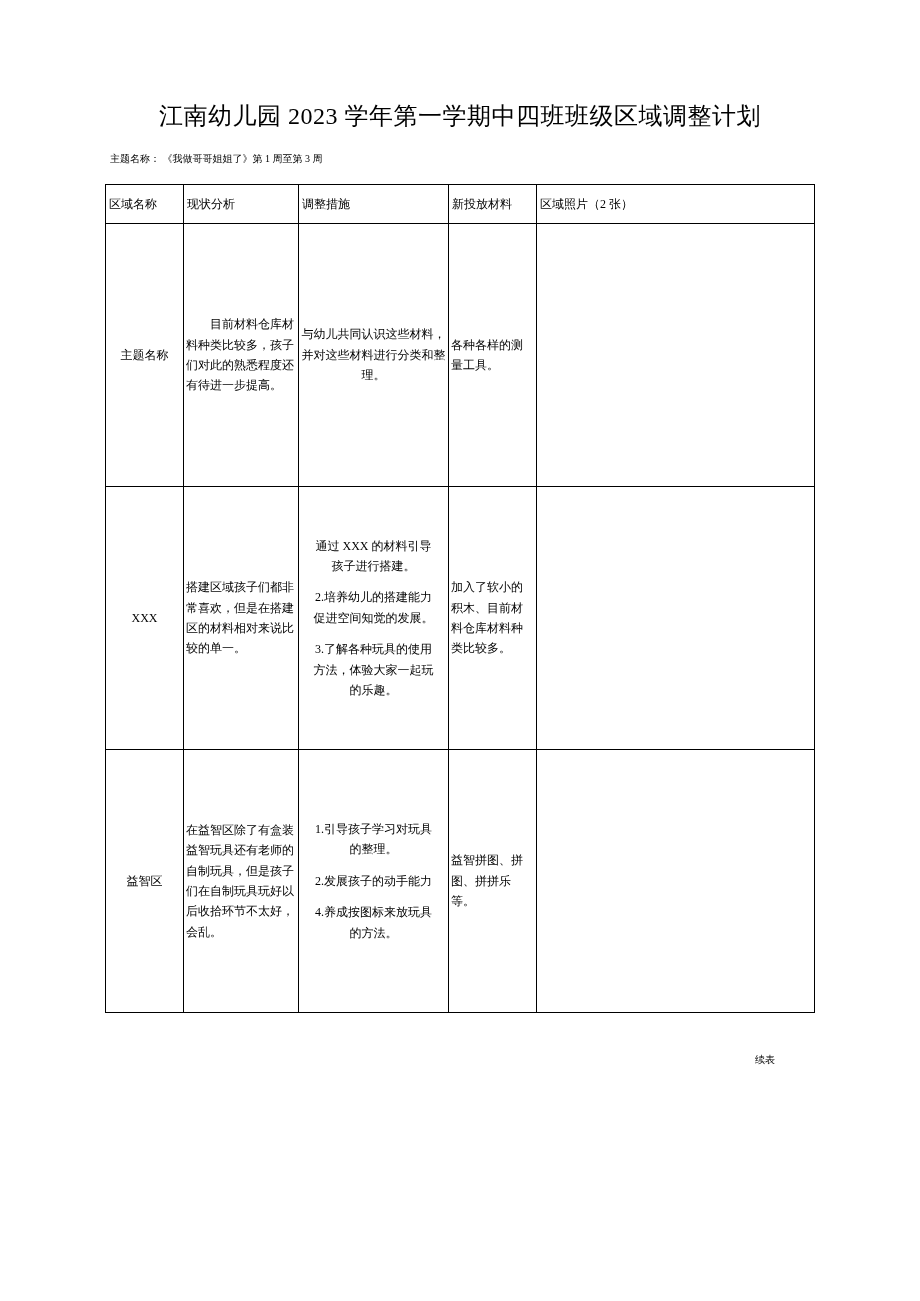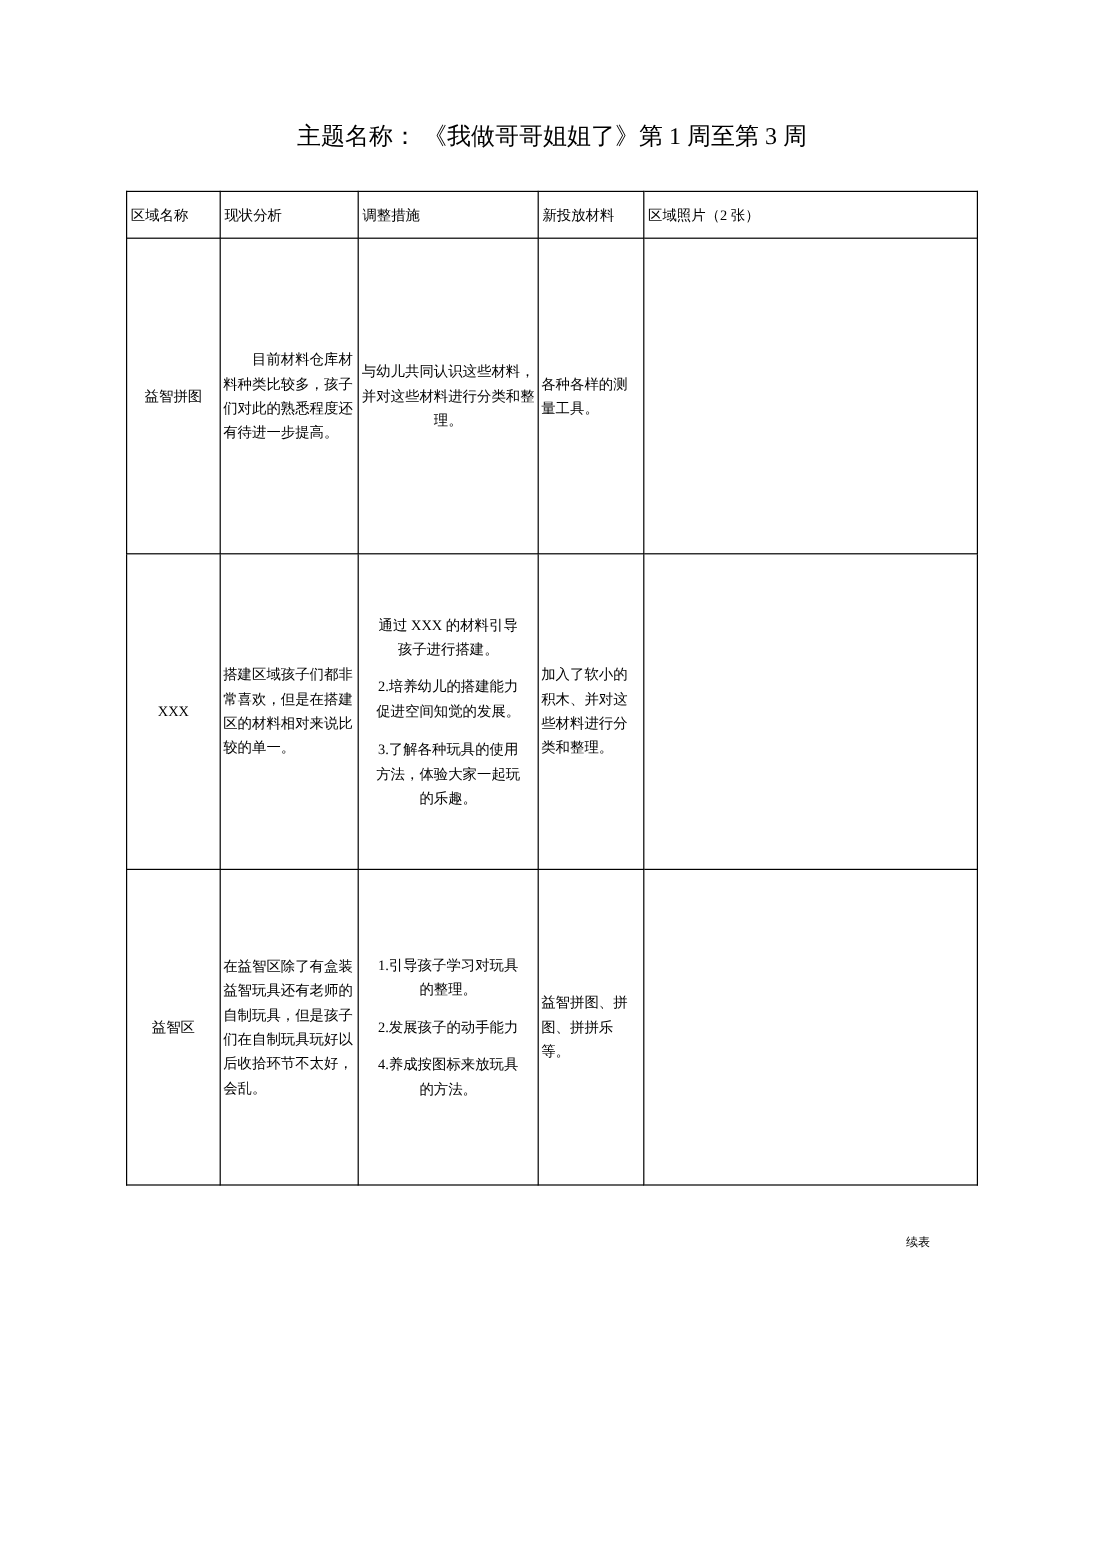--- a/index.html
+++ b/index.html
@@ -14,23 +14,23 @@
     }
     h1 {
       font-size: 24px;
       font-weight: normal;
       text-align: center;
       margin: 0 0 20px 0;
       letter-spacing: 0.5px;
     }
     .subheader {
       display: flex;
-      justify-content: center;
-      font-size: 20px;
-      margin-bottom: 32px;
+      justify-content: flex-start;
+      font-size: 10px;
+      margin-bottom: 18px;
       padding: 0 5px;
     }
     table {
       border-collapse: collapse;
       width: 100%;
       table-layout: fixed;
     }
     th, td {
       border: 1px solid #000;
       font-size: 12px;
@@ -72,20 +72,21 @@
       text-align: right;
       font-size: 10px;
       margin-top: 40px;
       padding-right: 40px;
     }
   </style>
 </head>
 <body>
 
 <div class="page">
+  <h1>江南幼儿园 2023 学年第一学期中四班班级区域调整计划</h1>
   <div class="subheader">
     <div>
       <span>主题名称：</span>
       <span>《我做哥哥姐姐了》</span>
     </div>
     <div>第 1 周至第 3 周</div>
   </div>
 
   <table>
     <colgroup>
@@ -99,35 +100,35 @@
       <tr>
         <th>区域名称</th>
         <th>现状分析</th>
         <th>调整措施</th>
         <th>新投放材料</th>
         <th>区域照片（2 张）</th>
       </tr>
     </thead>
     <tbody>
       <tr class="data-row">
-        <td class="area">益智拼图</td>
+        <td class="area">主题名称</td>
         <td class="analysis">　　目前材料仓库材料种类比较多，孩子们对此的熟悉程度还有待进一步提高。</td>
         <td class="measures">与幼儿共同认识这些材料，并对这些材料进行分类和整理。</td>
         <td class="materials">各种各样的测量工具。</td>
         <td></td>
       </tr>
       <tr class="data-row">
         <td class="area">XXX</td>
         <td class="analysis">搭建区域孩子们都非常喜欢，但是在搭建区的材料相对来说比较的单一。</td>
         <td class="measures">
             <p>通过 XXX 的材料引导孩子进行搭建。</p>
             <p>2.培养幼儿的搭建能力促进空间知觉的发展。</p>
             <p>3.了解各种玩具的使用方法，体验大家一起玩的乐趣。</p>
           </td>
-        <td class="materials">加入了软小的积木、并对这些材料进行分类和整理。</td>
+        <td class="materials">加入了软小的积木、目前材料仓库材料种类比较多。</td>
         <td></td>
       </tr>
       <tr class="data-row">
         <td class="area">益智区</td>
         <td class="analysis">在益智区除了有盒装益智玩具还有老师的自制玩具，但是孩子们在自制玩具玩好以后收拾环节不太好，会乱。</td>
         <td class="measures">
             <p>1.引导孩子学习对玩具的整理。</p>
             <p>2.发展孩子的动手能力</p>
             <p>4.养成按图标来放玩具的方法。</p>
           </td>

